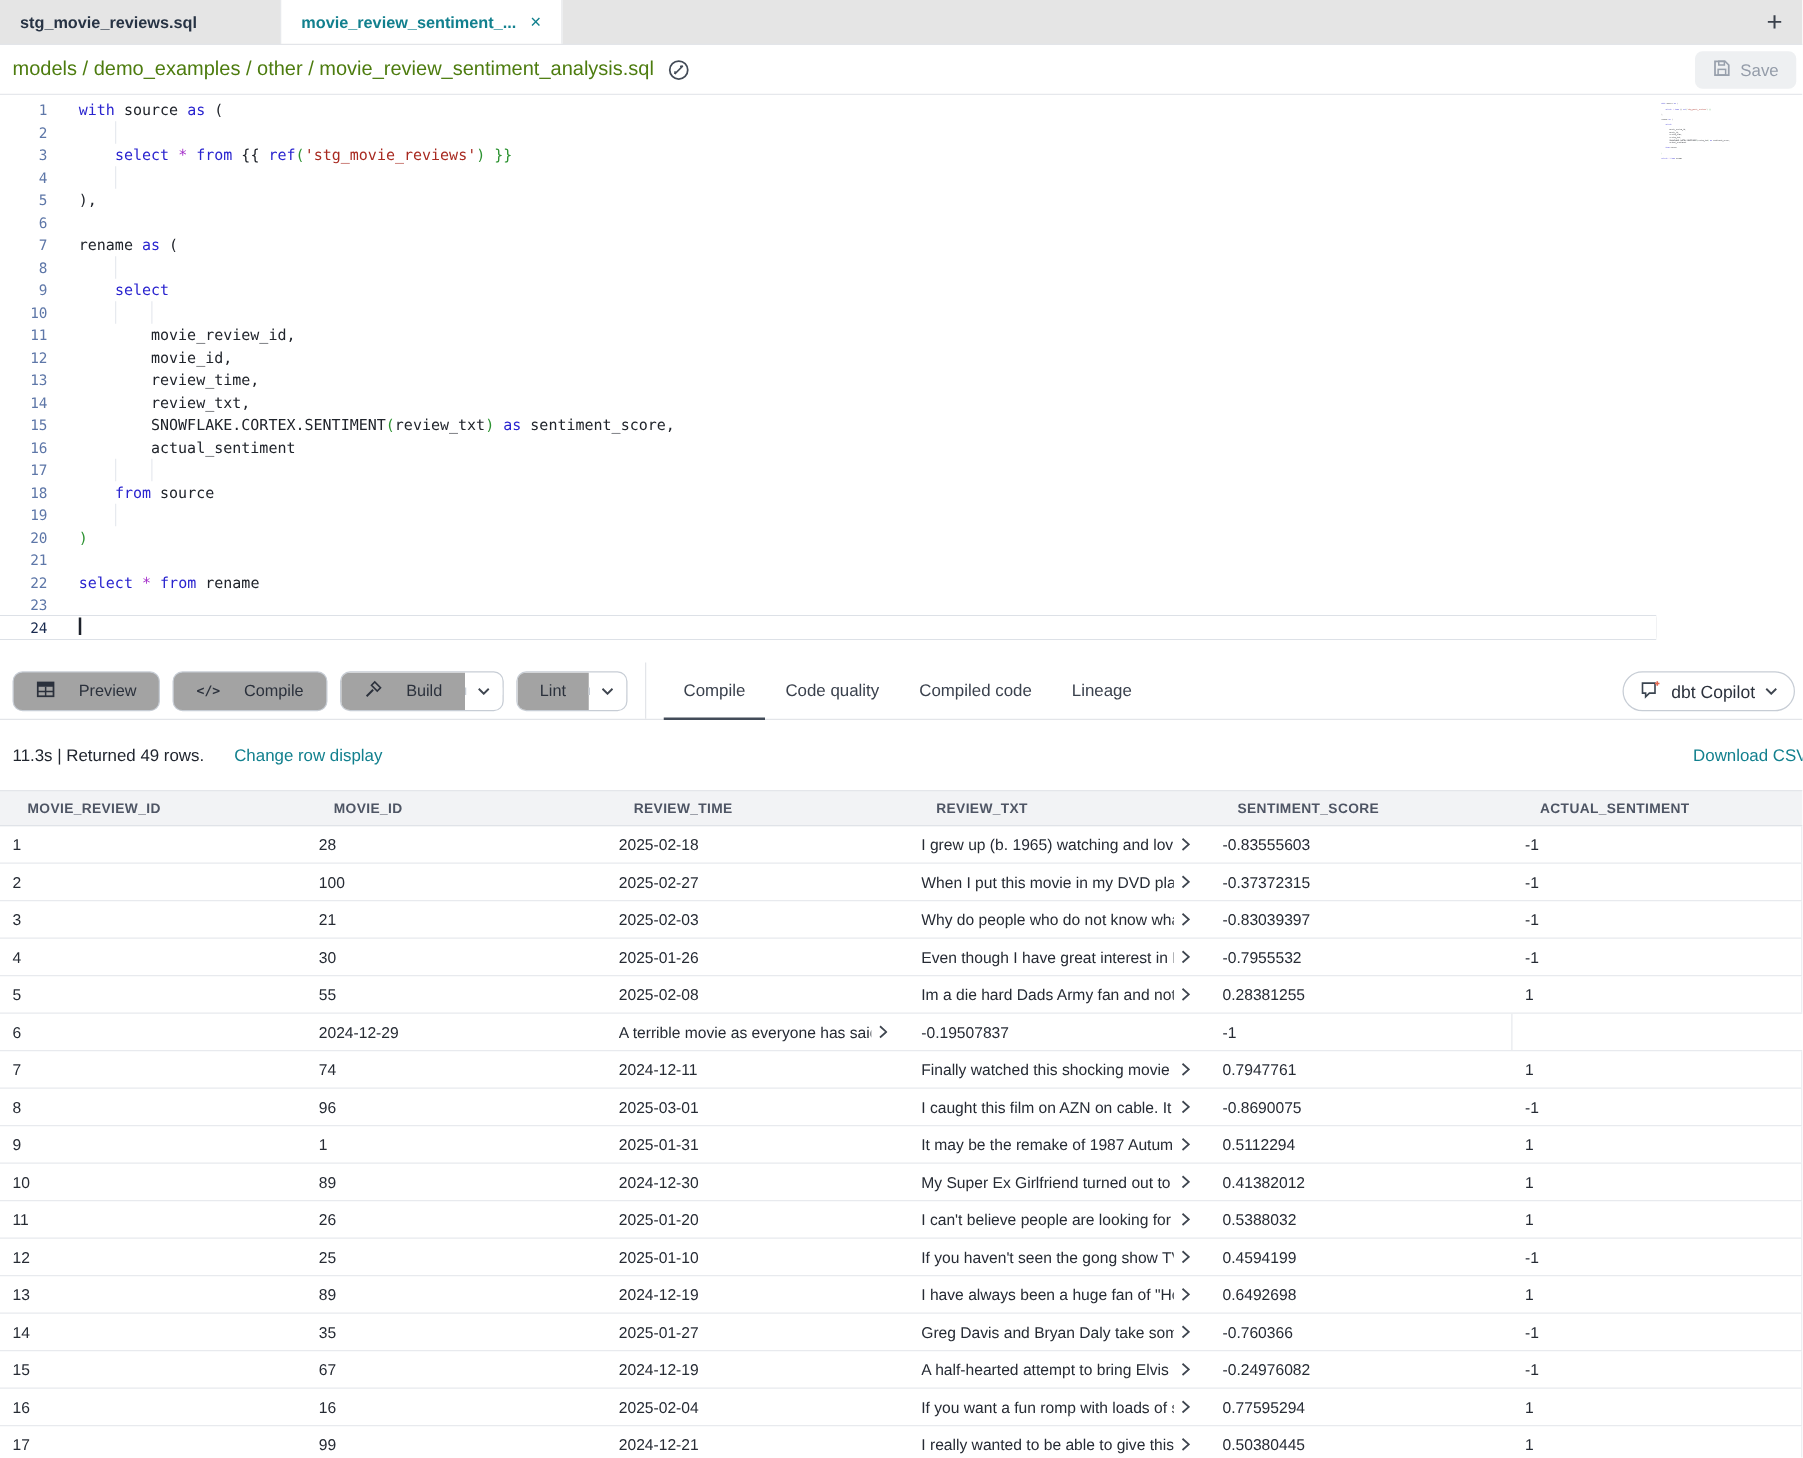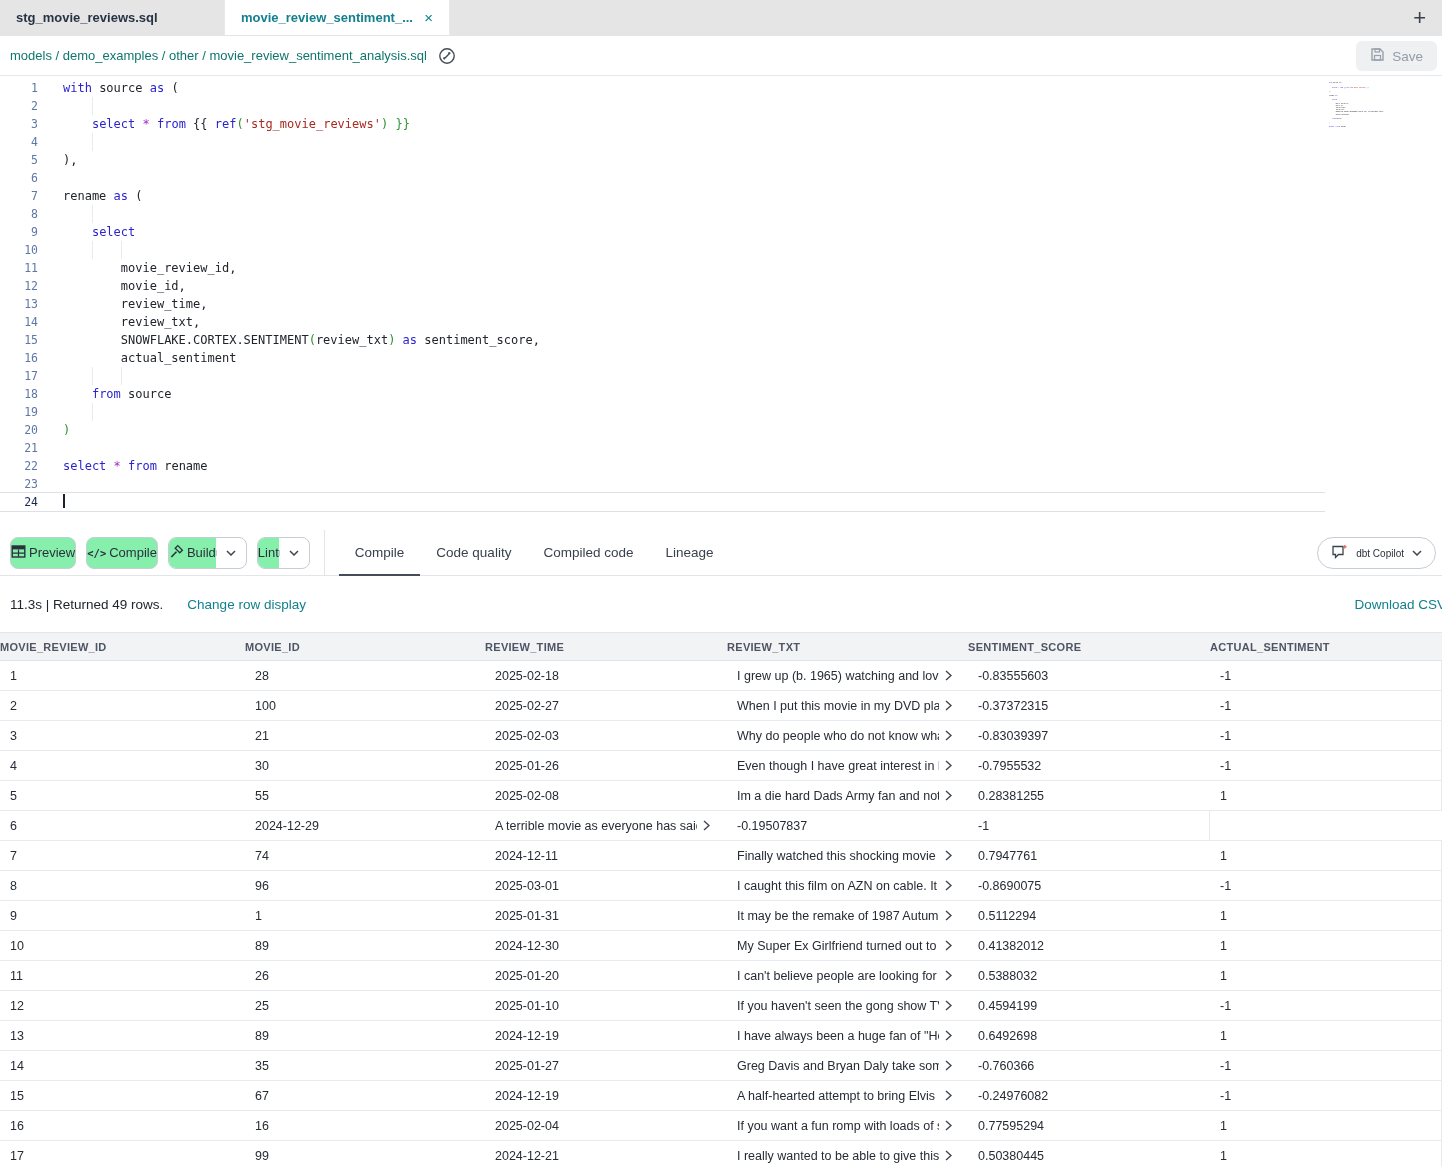--- a/index.html
+++ b/index.html
@@ -11,21 +11,21 @@
   .tabbar{height:36px;background:#e5e5e5;border-bottom:1px solid #e3e5e9;display:flex;position:relative}
   .tab{width:225px;display:flex;align-items:center;padding:0 16px;font-size:13px;font-weight:700;
        color:#273344;border-right:1px solid #e7e9ec;cursor:pointer;white-space:nowrap;overflow:hidden}
   .tab.active{background:#fff;color:#12808e;justify-content:space-between;border-right:1px solid #e7e9ec}
   .closex{color:#12808e;font-size:15px;font-weight:400;margin-left:10px;line-height:1}
   .newtab{position:absolute;right:4px;top:0;height:36px;display:flex;align-items:center;
           font-size:22px;font-weight:300;color:#3a414c;padding:0 12px;cursor:pointer}
 
   
   .crumbrow{height:40px;border-bottom:1px solid #e6e8ec;display:flex;align-items:center;padding:0 10px;position:relative;background:#fff}
-  .crumb{font-size:13px;color:#0f766e}
+  .crumb{font-size:16px;color:#4d7c0f}
   .compass{margin-left:10px;display:flex;align-items:center;cursor:pointer}
   .savebtn{position:absolute;right:5px;top:5px;height:30px;background:#eef0f2;border:none;border-radius:6px;
            color:#949ca9;font-size:13.5px;display:flex;align-items:center;gap:7px;padding:0 14px;font-family:inherit}
 
   
   .editor{position:relative;height:454px;padding-top:3px;background:#fff}
   .cl{height:18px;line-height:18px;display:flex;position:relative;width:1325px;
       font-family:"DejaVu Sans Mono","Liberation Mono",monospace;font-size:12px}
   .ln{width:45px;flex:none;text-align:right;padding-right:7px;color:#5e77a8;font-size:11.5px;user-select:none}
   .cl.active .ln{color:#18294e}
@@ -33,43 +33,43 @@
   .cl.active{box-shadow:0 -1px 0 #dde1e7,0 1px 0 #dde1e7}
   .kw{color:#2a24cf}.op{color:#a22bc8}.str{color:#a82a21}.br{color:#2c9231}.pl{color:#20242b}
   .guide{position:absolute;top:0;bottom:0;width:1px;background:#e7eaef}
   .caret{display:inline-block;width:2px;height:14px;background:#1c212b;vertical-align:-2px}
   .minimap{position:absolute;top:6px;right:45px;width:68px;height:56px;overflow:hidden}
   .minimap pre{margin:0;font-family:"DejaVu Sans Mono","Liberation Mono",monospace;font-size:12px;line-height:18px;
                transform:scale(0.115);transform-origin:0 0;white-space:pre}
 
   
   .actionbar{height:46px;border-bottom:1px solid #e3e5e9;display:flex;align-items:center;padding-left:10px;position:relative;background:#fff}
-  .abtn{height:32px;background:#86efac;border:1px solid #c7cdd5;border-radius:8px;display:flex;align-items:center;gap:3px;
-        padding:0 0;font-size:13px;color:#2b313c;margin-right:10px;font-family:inherit;cursor:pointer}
+  .abtn{height:32px;background:#a3a3a3;border:1px solid #c7cdd5;border-radius:8px;display:flex;align-items:center;gap:19px;
+        padding:0 18px;font-size:13px;color:#2b313c;margin-right:10px;font-family:inherit;cursor:pointer}
   .split{display:flex;align-items:center;margin-right:10px;border:1px solid #c7cdd5;border-radius:8px;height:32px;background:#fff;overflow:hidden}
   .split .main{border:none;margin:0;height:30px;border-radius:0}
   .split .chevbtn{width:30px;display:flex;align-items:center;justify-content:center;border-left:1px solid #c7cdd5;cursor:pointer;background:#fff}
   .codeglyph{font-family:"DejaVu Sans Mono",monospace;font-size:10.5px;font-weight:700;color:#2b313c}
   .vdiv{width:1px;align-self:stretch;background:#e3e5e9;margin-left:4px}
   .rtabs{display:flex;height:46px;margin-left:14px}
   .rtab{padding:0 16px;display:flex;align-items:center;font-size:13.5px;color:#3a414d;position:relative;cursor:pointer;white-space:nowrap}
   .rtab.active::after{content:"";position:absolute;left:0;right:0;bottom:-1px;height:3px;background:#434c59}
   .copilot{position:absolute;right:6px;top:7px;height:32px;border:1px solid #c7cdd5;border-radius:16px;background:#fff;
-           display:flex;align-items:center;gap:8px;padding:0 13px;font-size:10px;color:#2b313c;font-family:inherit;cursor:pointer}
+           display:flex;align-items:center;gap:8px;padding:0 13px;font-size:14px;color:#2b313c;font-family:inherit;cursor:pointer}
 
   
   .statusrow{height:56px;display:flex;align-items:center;padding:0 10px;position:relative;background:#fff}
   .ssum{font-size:13.5px;color:#20252e}
   .slink{font-size:13.5px;color:#12808e;margin-left:24px;cursor:pointer}
   .dlink{position:absolute;right:-4px;top:0;height:56px;display:flex;align-items:center;font-size:13.5px;color:#12808e;cursor:pointer}
 
   
   .grid{display:grid;grid-template-columns:245px 240px 242px 241px 242px 1fr}
   .thead{background:#f2f3f5;border-top:1px solid #e4e6ea;border-bottom:1px solid #e0e3e8;height:29px}
-  .th{font-size:11px;font-weight:700;color:#4e5564;letter-spacing:.3px;line-height:28px;padding-left:0;
+  .th{font-size:11px;font-weight:700;color:#4e5564;letter-spacing:.3px;line-height:28px;padding-left:22px;
       white-space:nowrap;overflow:hidden}
   .trow{height:30px;border-bottom:1px solid #e8eaee}
   .td{font-size:12.5px;color:#262b34;line-height:30px;padding-left:10px;white-space:nowrap;overflow:hidden}
   .td.lastcol{border-right:1px solid #e8eaee}
   .review{display:flex;align-items:center;gap:6px}
   .rtxt{width:202px;overflow:hidden;white-space:nowrap;display:inline-block}
   .rowchev{flex:none;display:flex;align-items:center;cursor:pointer}
 </style>
 </head>
 <body>

